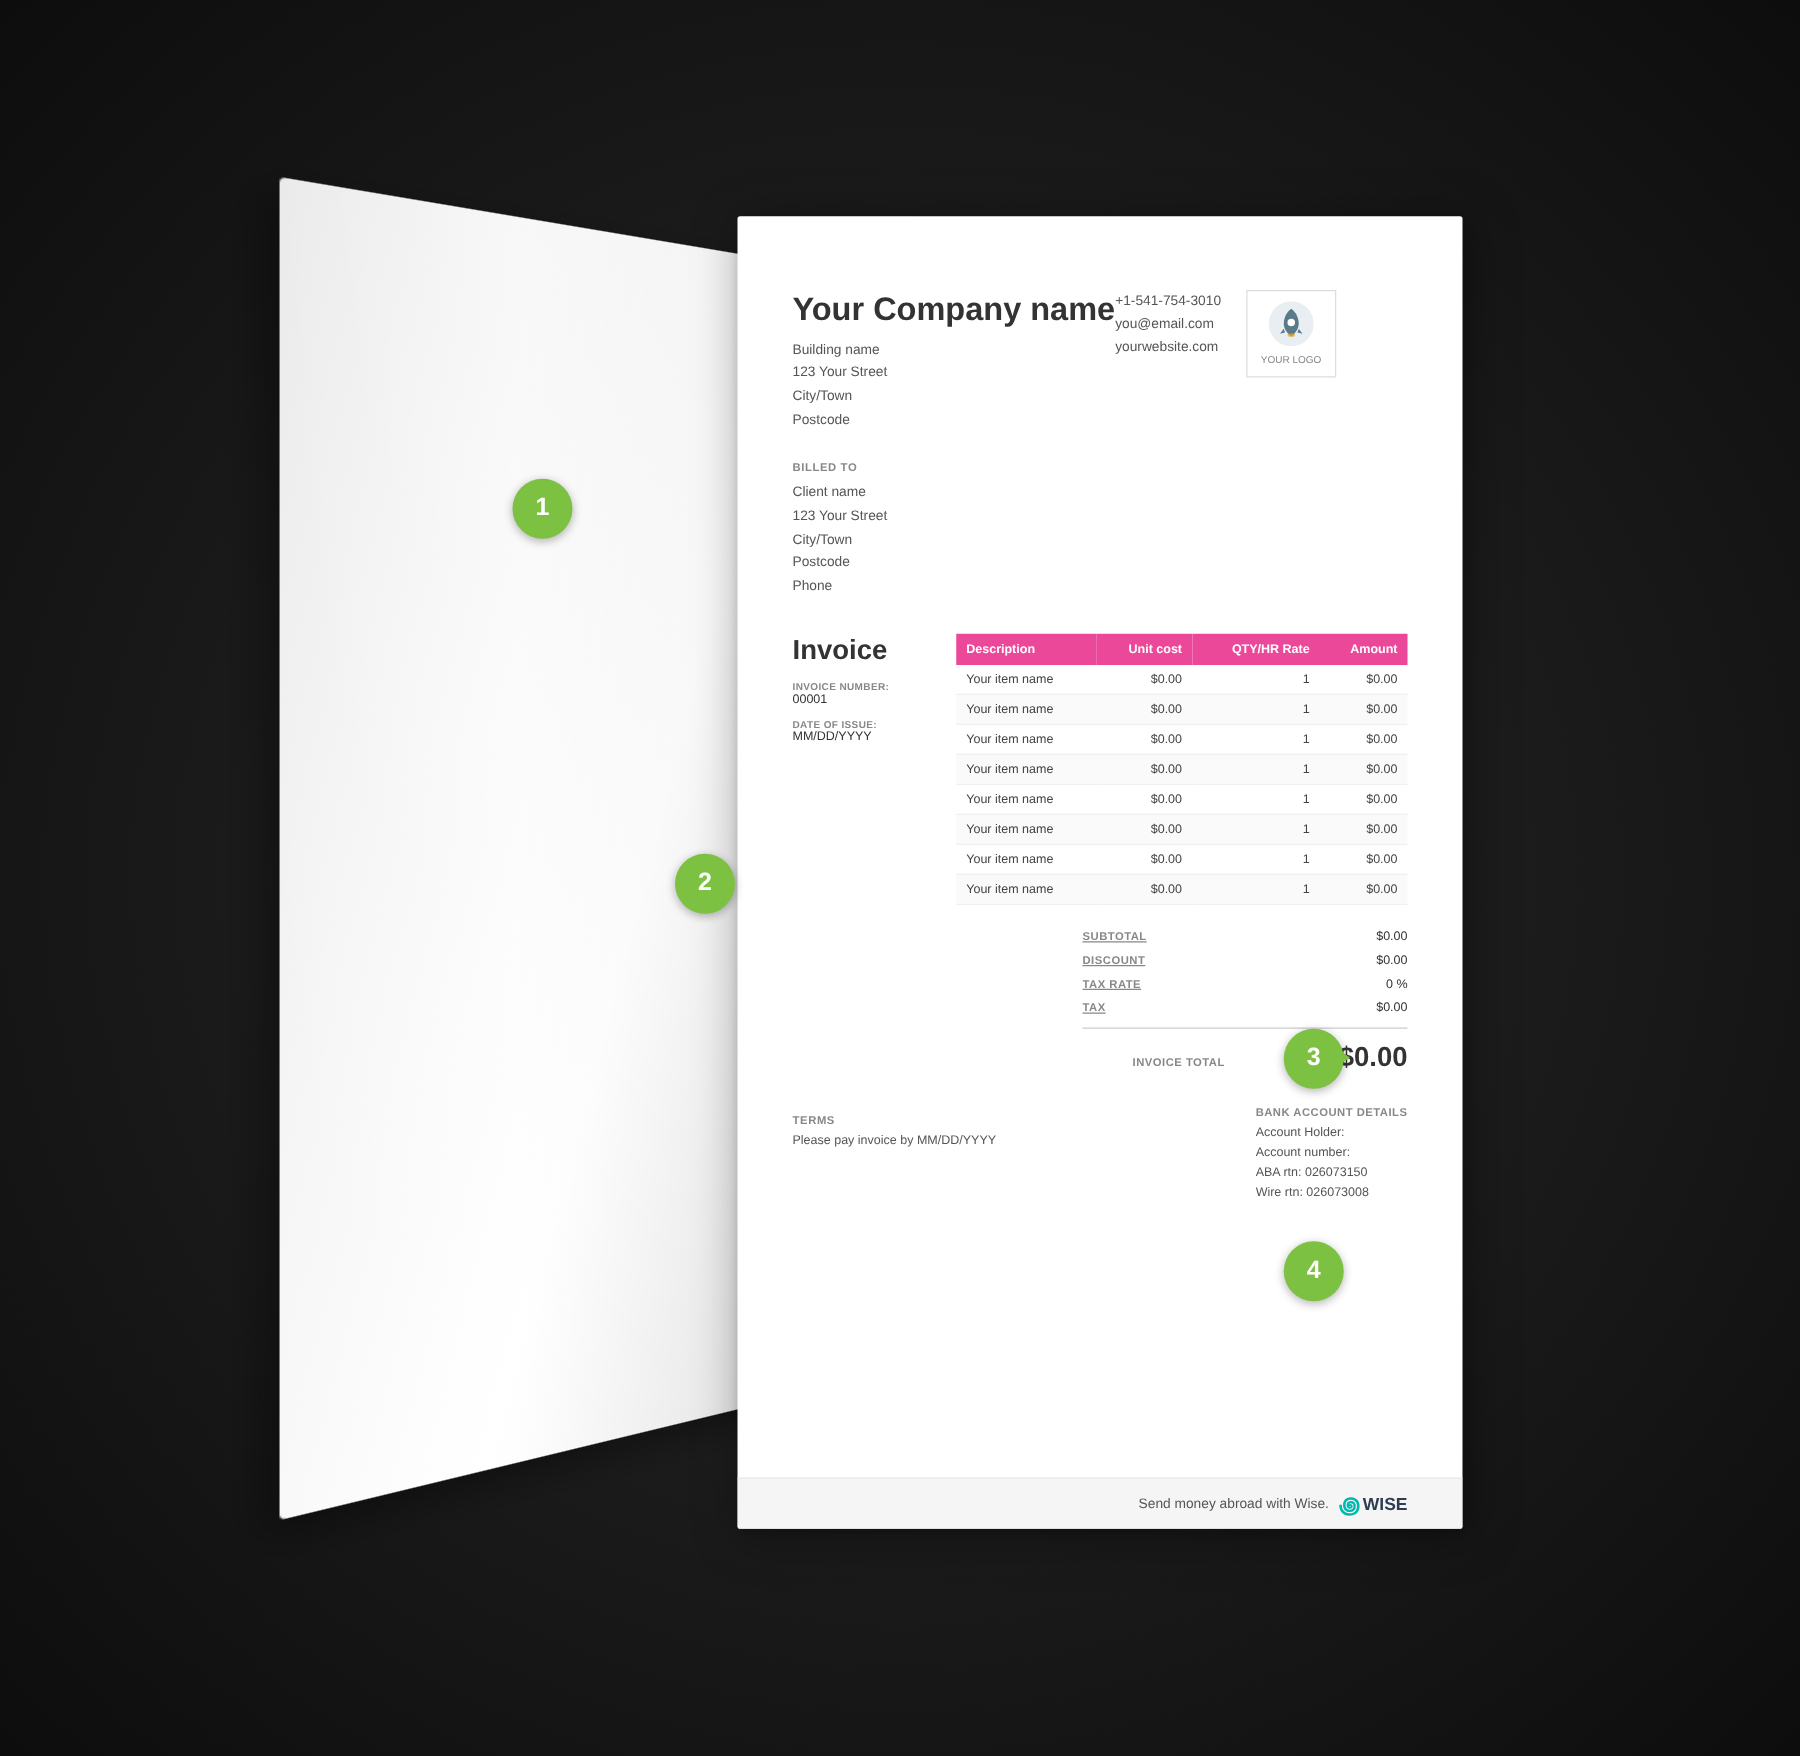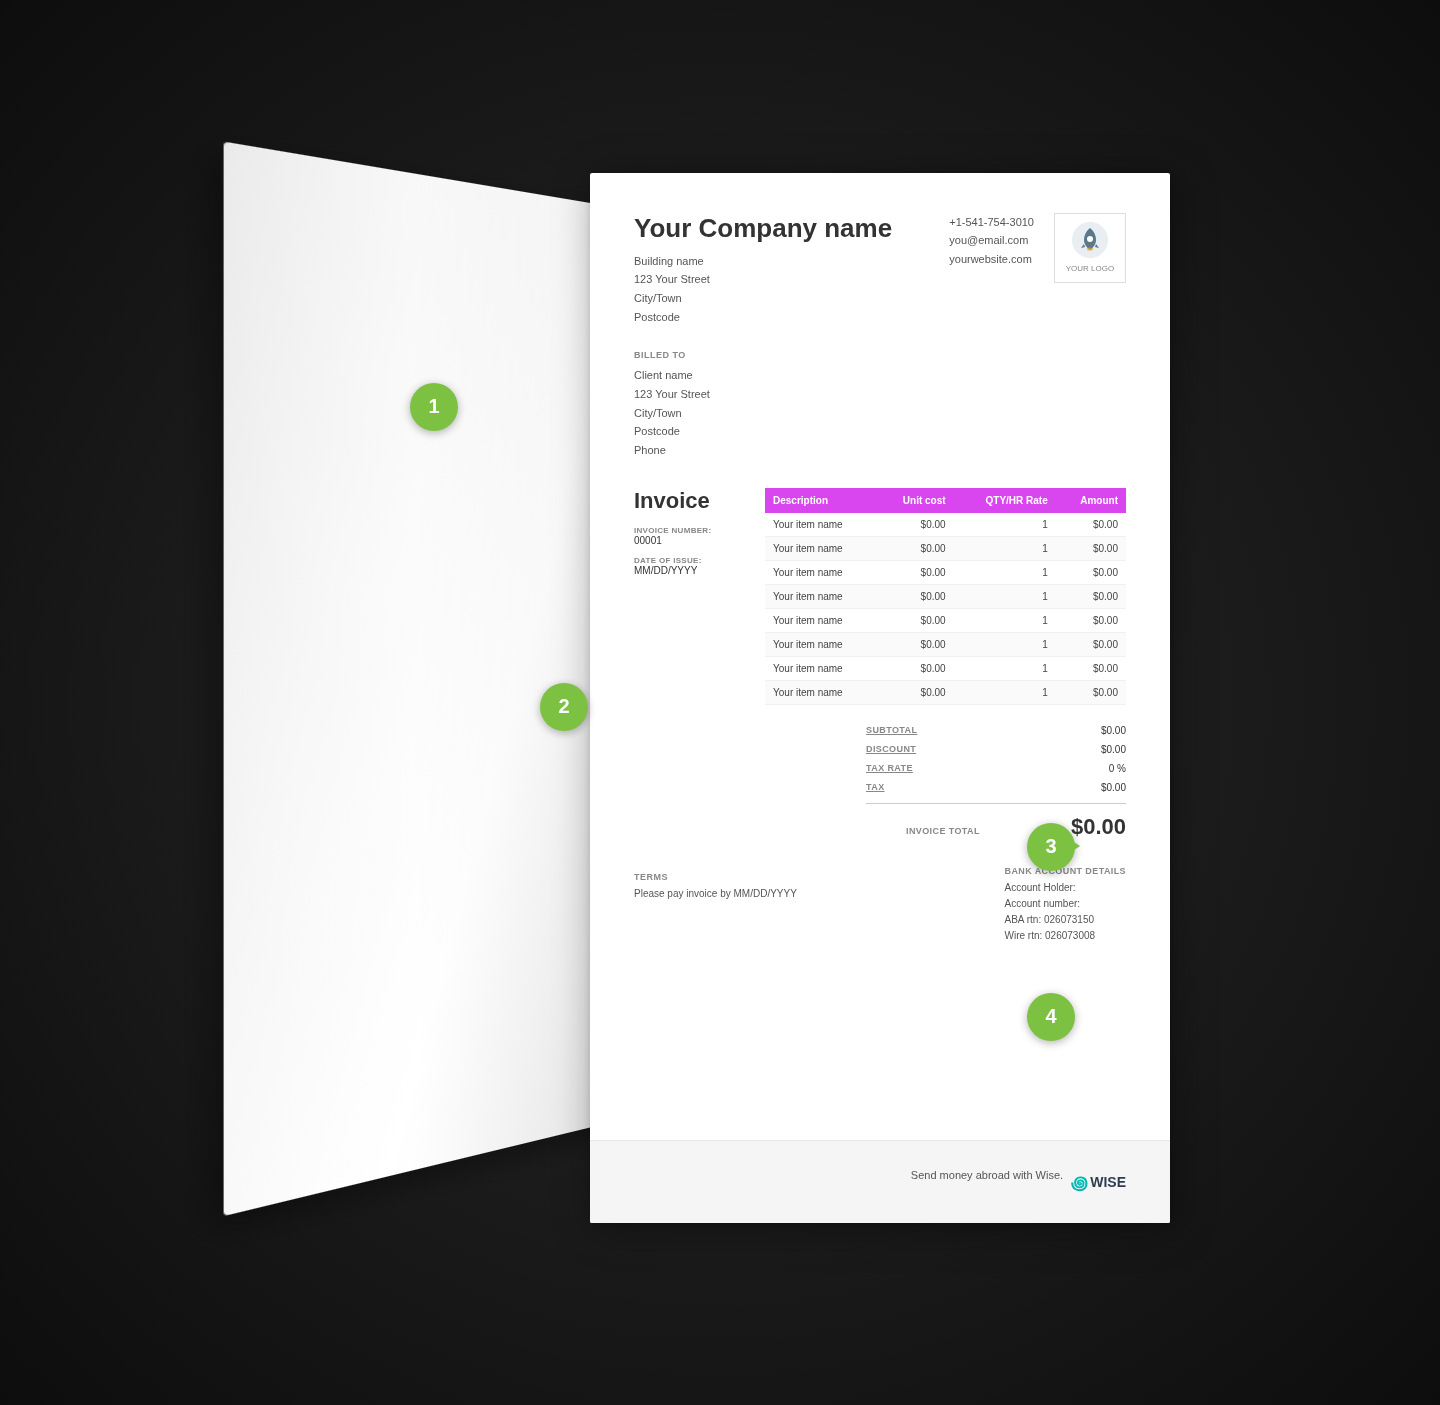--- a/index.html
+++ b/index.html
@@ -99,23 +99,23 @@
       height: 0;
       border-top: 12px solid transparent;
       border-bottom: 12px solid transparent;
       border-left: 18px solid #7dc142;
       z-index: 10;
     }
 
     
     .invoice-header {
       display: flex;
-      justify-content: space-between;
       align-items: flex-start;
       margin-bottom: 24px;
+      margin-top: 19px;
     }
 
     .company-name {
       font-size: 26px;
       font-weight: bold;
       color: #333;
       margin-bottom: 8px;
     }
 
     .company-address {
@@ -199,21 +199,21 @@
       flex: 1;
     }
 
     table {
       width: 100%;
       border-collapse: collapse;
       font-size: 10px;
     }
 
     thead tr {
-      background: #d946ef;
+      background: #ec4899;
       color: white;
     }
 
     thead th {
       padding: 7px 8px;
       text-align: left;
       font-weight: 600;
       font-size: 10px;
     }
 
@@ -322,23 +322,23 @@
     .terms-section {
       margin-top: 16px;
     }
 
     .footer-bar {
       position: absolute;
       bottom: 0;
       left: 0;
       right: 0;
       background: #f5f5f5;
-      padding: 28px 44px;
-      display: flex;
-      align-items: flex-start;
+      padding: 7px 44px;
+      display: flex;
+      align-items: center;
       justify-content: flex-end;
       gap: 8px;
       border-top: 1px solid #e8e8e8;
     }
 
     .footer-text {
       font-size: 11px;
       color: #555;
     }
 

